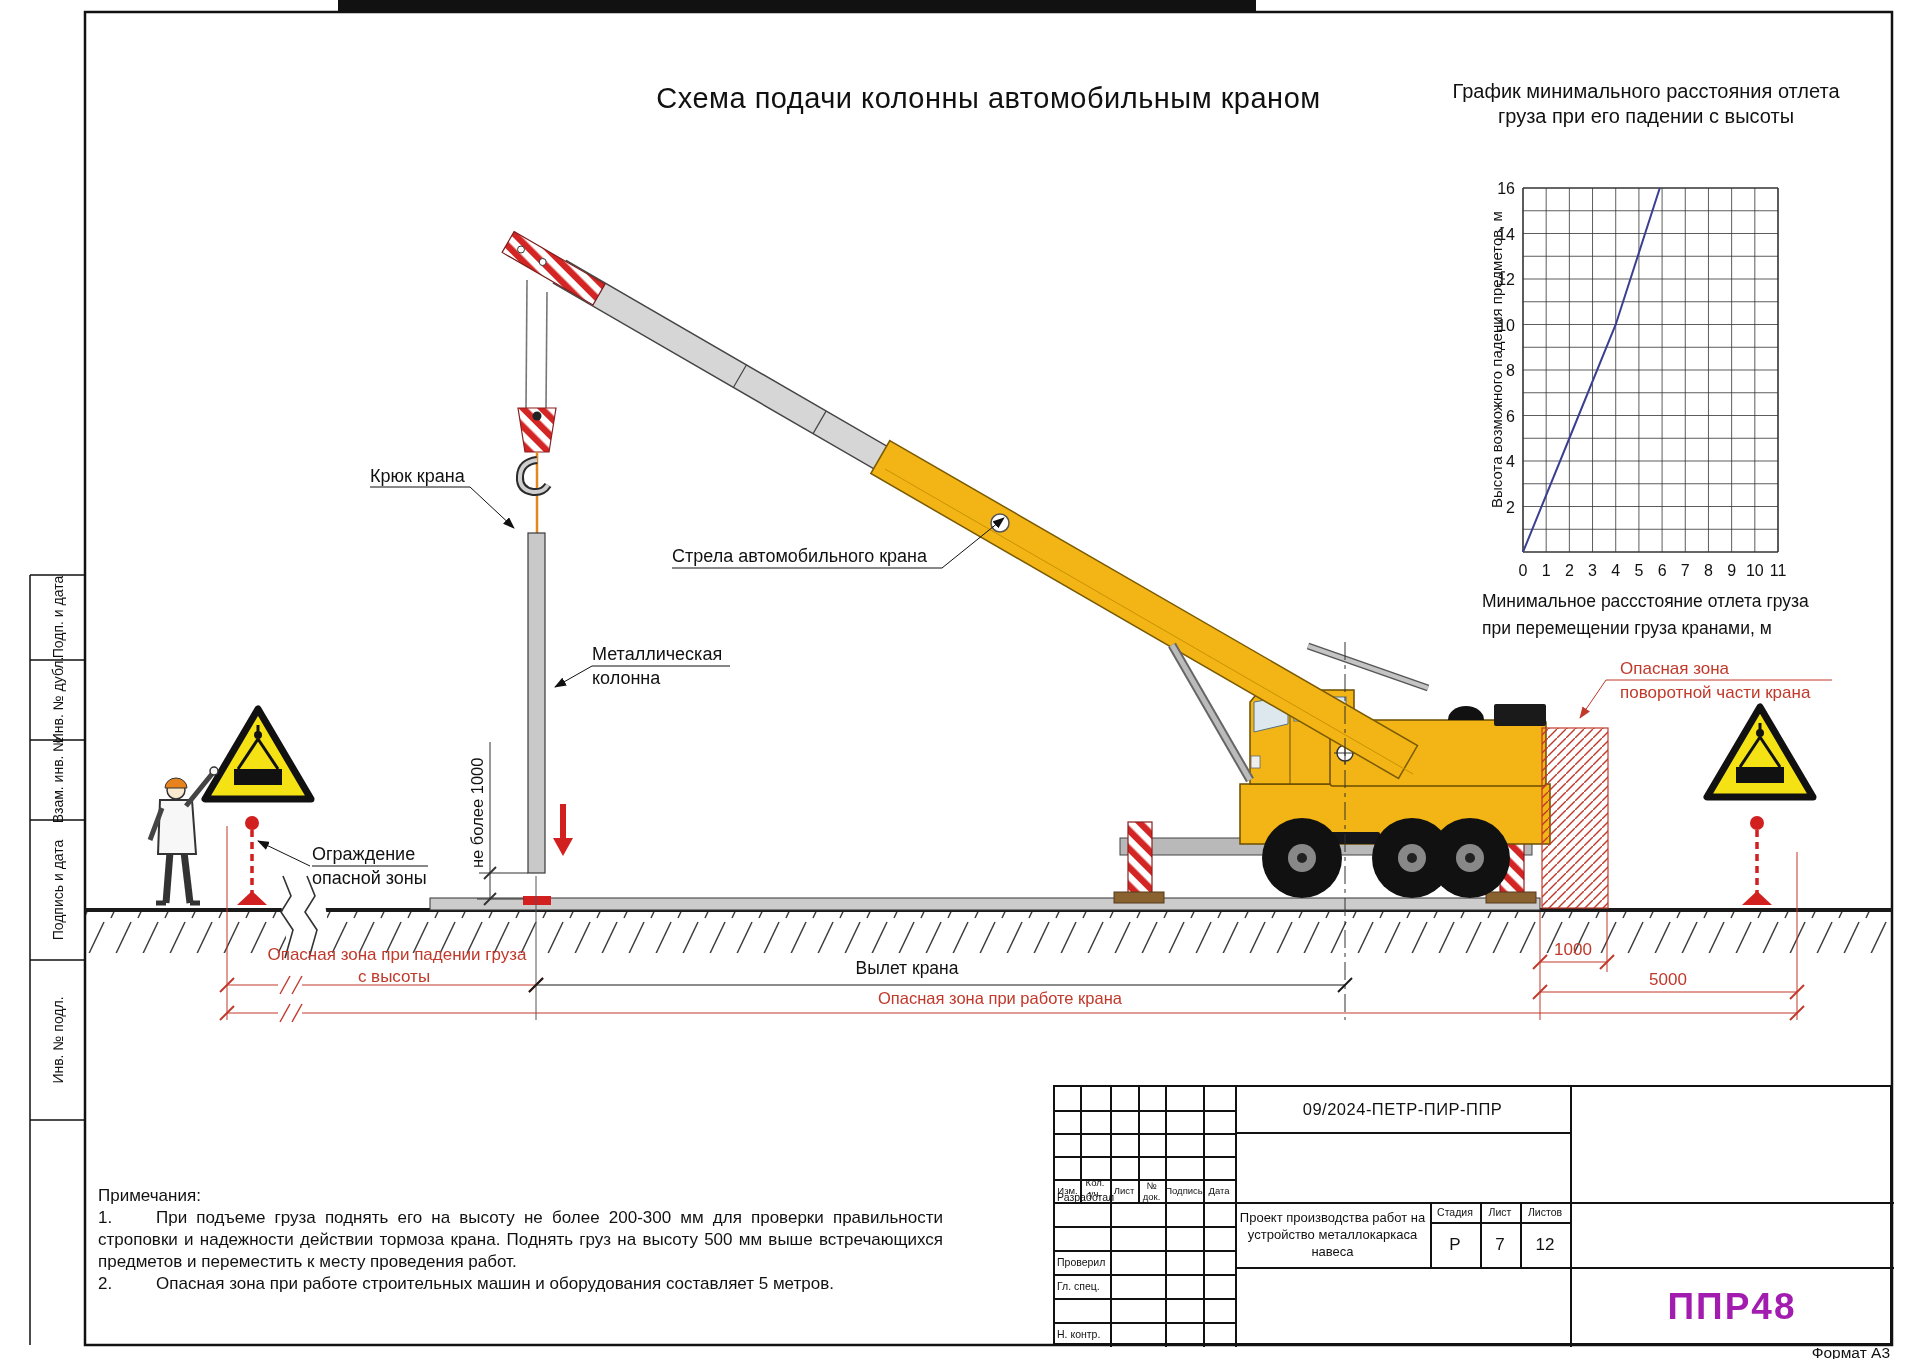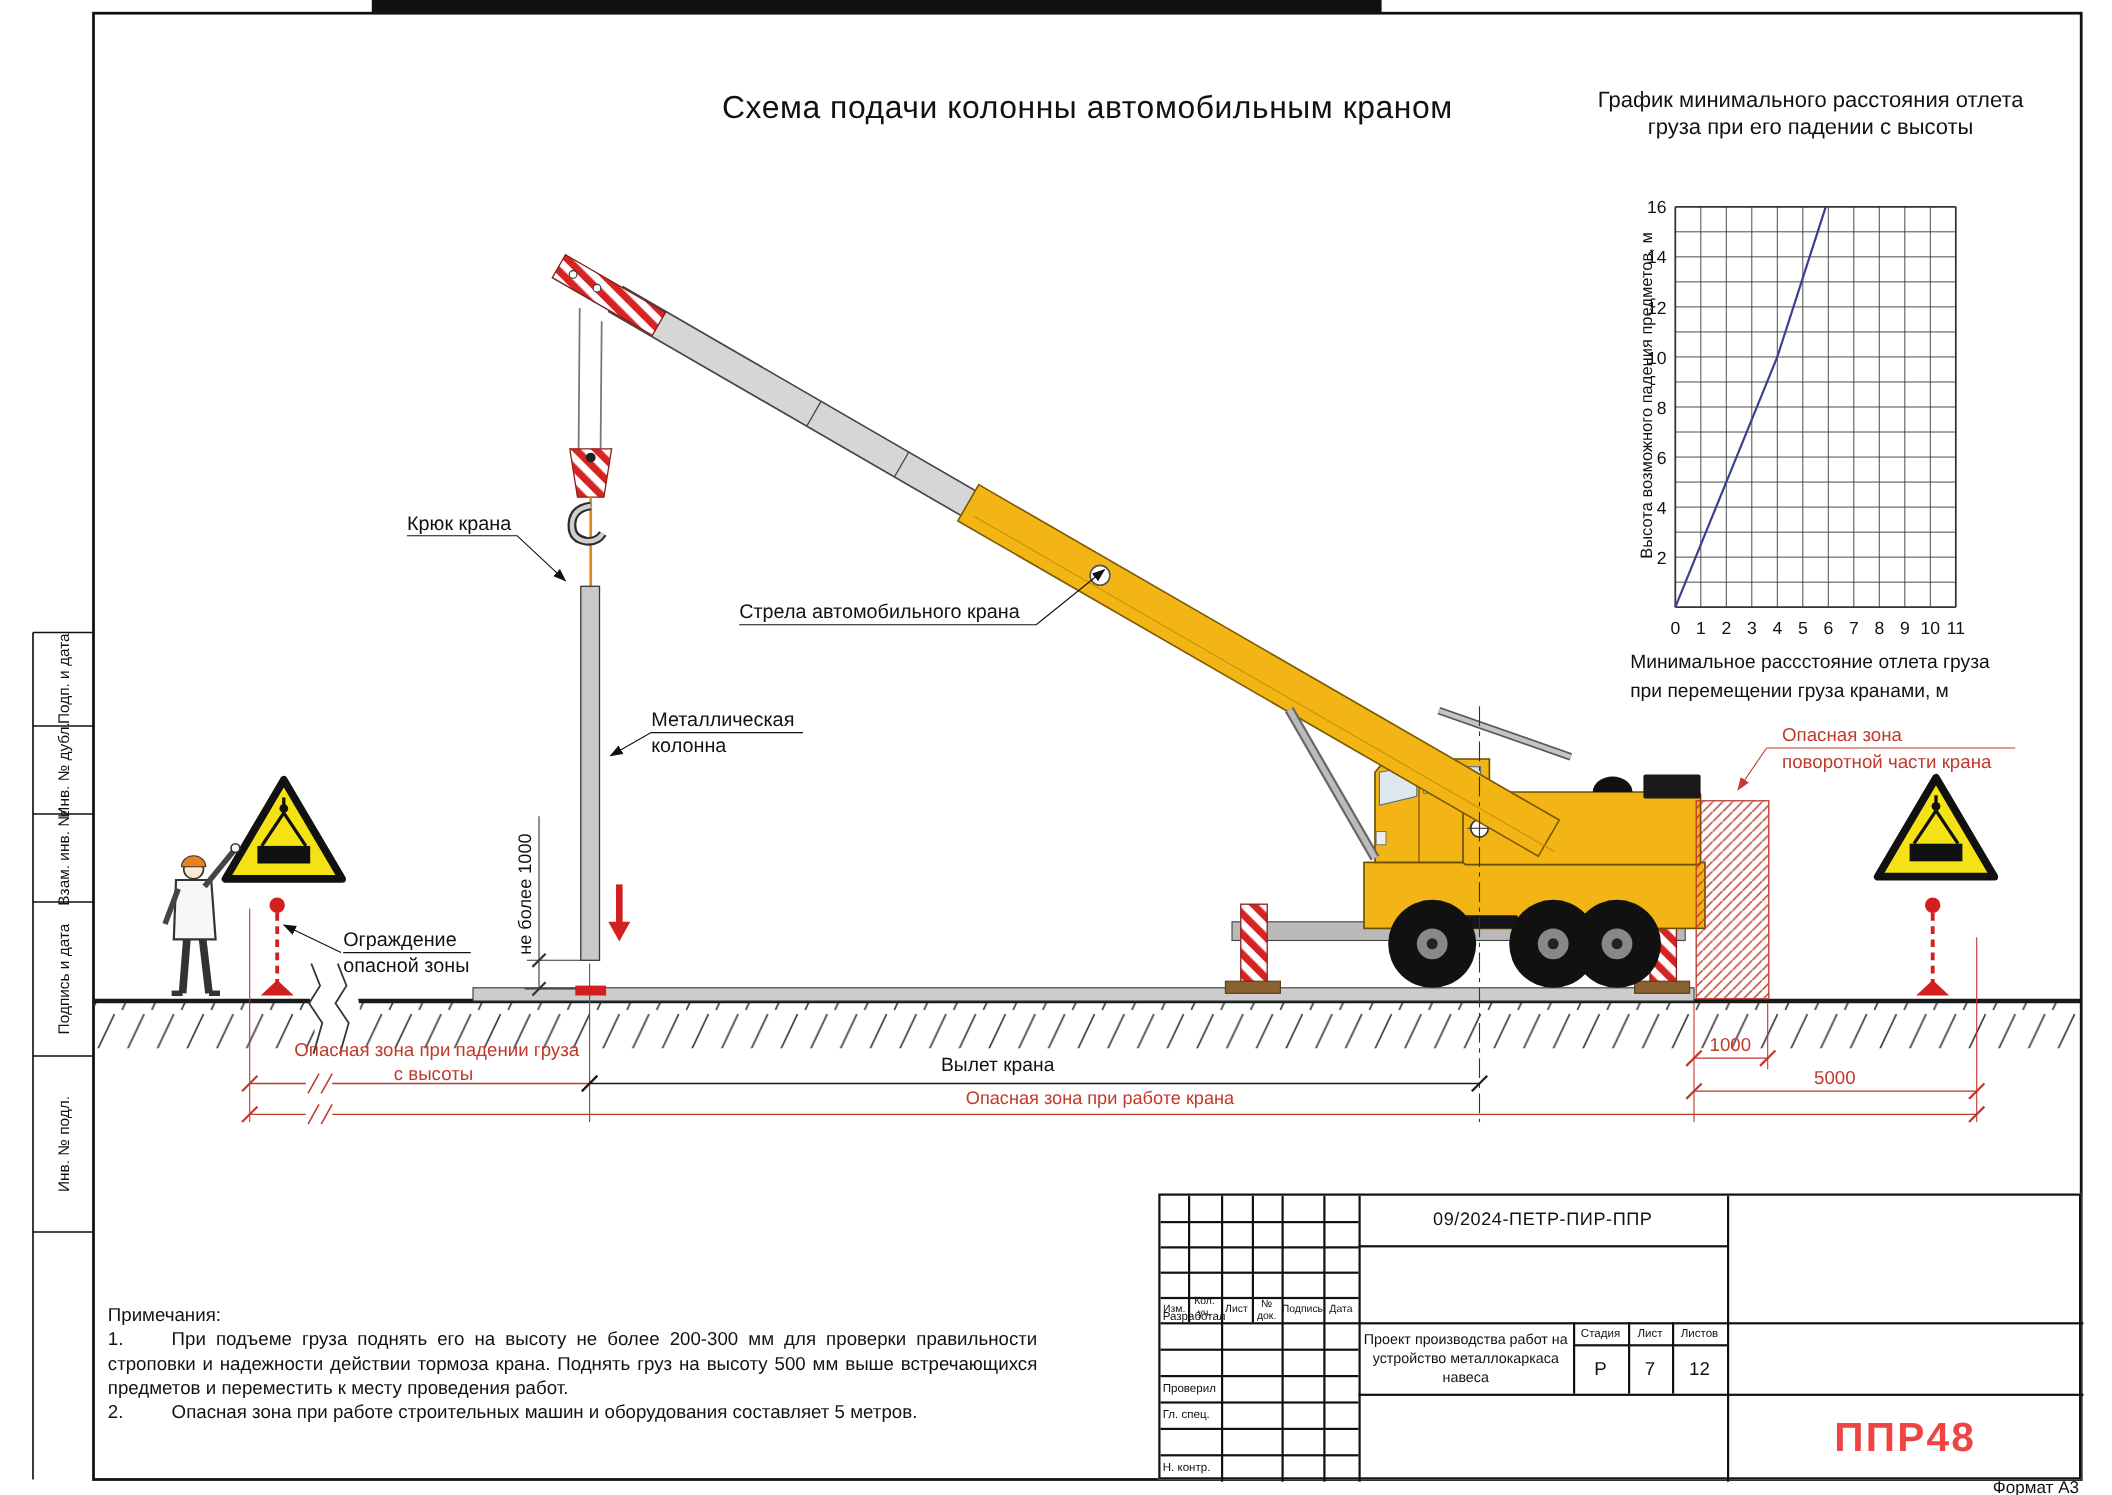--- a/index.html
+++ b/index.html
@@ -14,21 +14,21 @@
   .notes .nnum{display:inline-block;width:58px;}
   .fmt{left:1762px;top:1344px;width:128px;text-align:right;font-size:15.5px;}
   
   .tblock{left:1053px;top:1085px;width:839px;height:260px;border:2px solid #111;box-sizing:border-box;background:#fff;}
   .tblock .vl,.tblock .hl{position:absolute;background:#111;}
   .tblock .vl{width:1.5px;}
   .tblock .hl{height:1.5px;}
   .cell{position:absolute;display:flex;align-items:center;justify-content:center;text-align:center;border-radius:17px;}
   .siglbl{position:absolute;left:2px;width:52px;font-size:10.5px;display:flex;align-items:center;}
   .hdr{font-size:9.5px;}
-  .logo{font-size:37px;font-weight:700;color:#ef4444;letter-spacing:2px;}
+  .logo{font-size:37px;font-weight:700;color:#a21caf;letter-spacing:2px;}
   svg text{font-family:"Liberation Sans",sans-serif;fill:#111;}
   .red{fill:#c0392b;}
 </style>
 </head>
 <body>
 
 <div class="sheet">
 
   <svg class="abs" style="left:0;top:0" width="1920" height="1359" viewBox="0 0 1920 1359">
     <defs>

